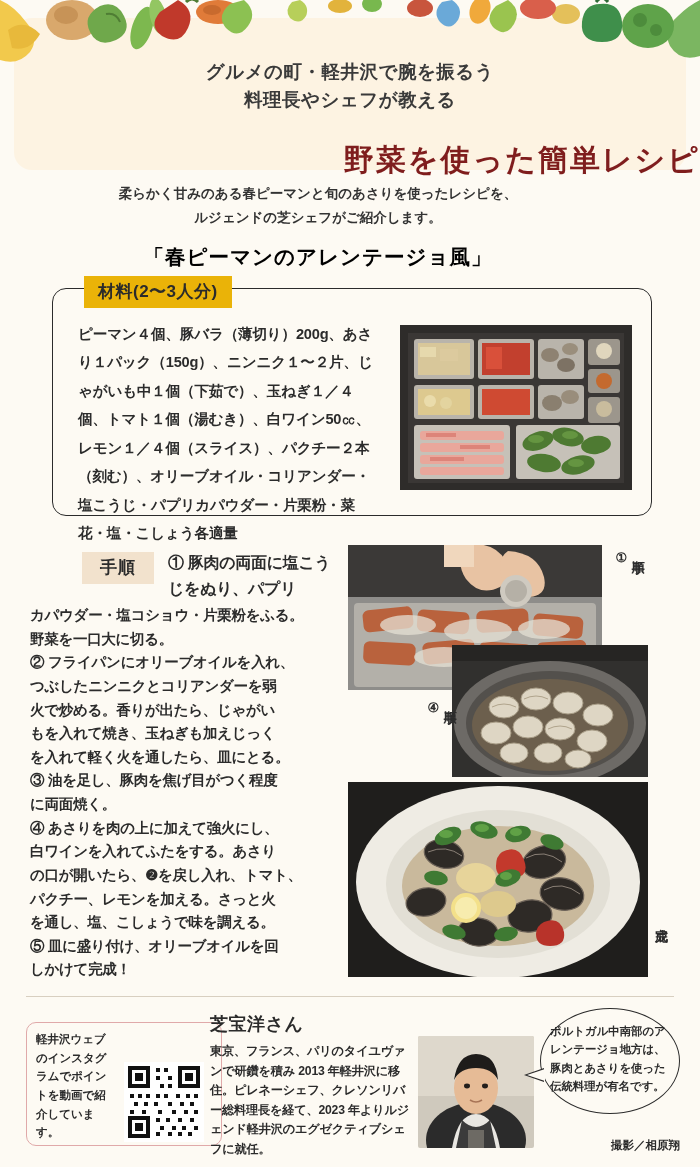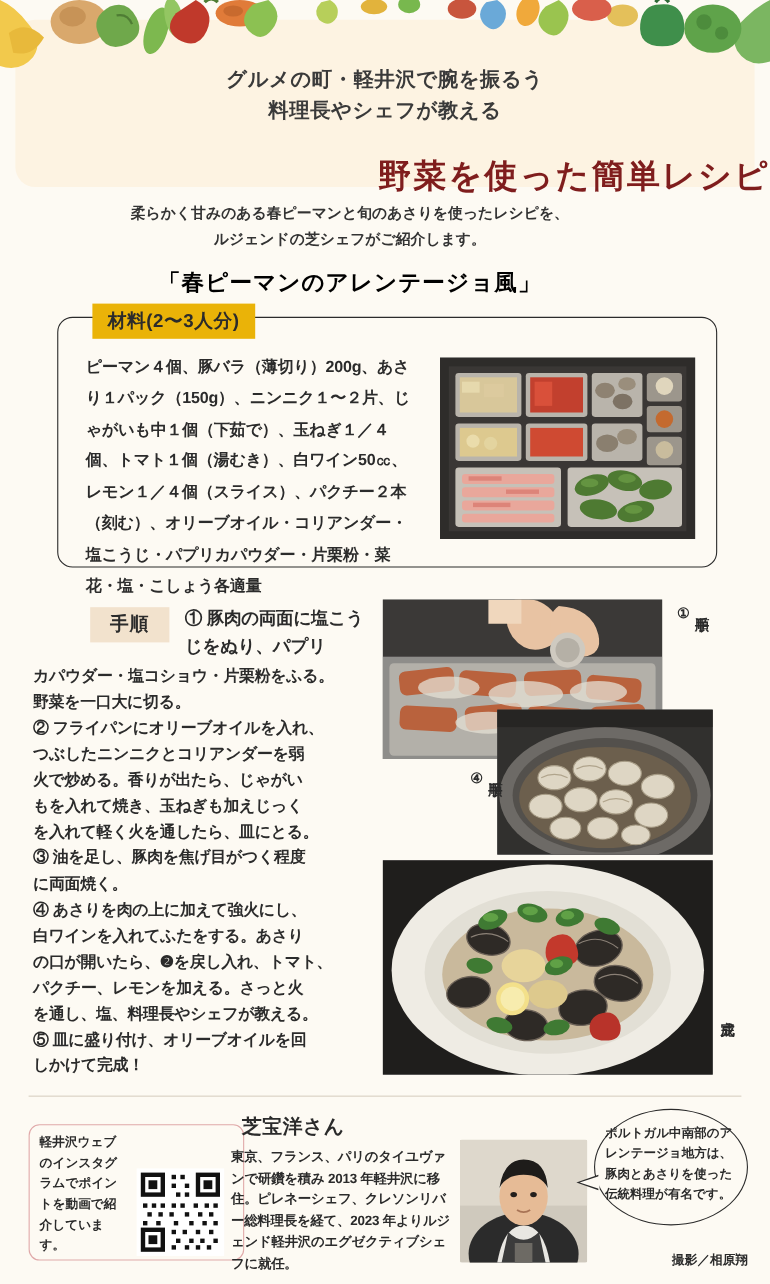--- a/index.html
+++ b/index.html
@@ -193,21 +193,20 @@
     z-index: 4;
   }
 
   .chef-name {
     position: absolute;
     top: 1012px; left: 210px;
     font-size: 18px;
     font-weight: bold;
     z-index: 4;
     letter-spacing: .5px;
-    margin-left: 10px;
   }
   .chef-bio {
     position: absolute;
     top: 1042px; left: 210px;
     width: 202px;
     font-size: 12.2px;
     line-height: 1.6;
     font-weight: bold;
     z-index: 4;
     letter-spacing: -0.2px;
@@ -395,21 +394,21 @@
   <p>つぶしたニンニクとコリアンダーを弱</p>
   <p>火で炒める。香りが出たら、じゃがい</p>
   <p>もを入れて焼き、玉ねぎも加えじっく</p>
   <p>を入れて軽く火を通したら、皿にとる。</p>
   <p>③ 油を足し、豚肉を焦げ目がつく程度</p>
   <p>に両面焼く。</p>
   <p>④ あさりを肉の上に加えて強火にし、</p>
   <p>白ワインを入れてふたをする。あさり</p>
   <p>の口が開いたら、❷を戻し入れ、トマト、</p>
   <p>パクチー、レモンを加える。さっと火</p>
-  <p>を通し、塩、料理長やシェフが教える。</p>
+  <p>を通し、塩、こしょうで味を調える。</p>
   <p>⑤ 皿に盛り付け、オリーブオイルを回</p>
   <p>しかけて完成！</p>
 </div>
 
 <div class="photo" id="photo-step1">
   <svg width="254" height="145" viewBox="0 0 254 145">
     <rect width="254" height="145" fill="#3b3937"></rect>
     <rect x="0" y="52" width="254" height="93" fill="#8e8d8a"></rect>
     <rect x="6" y="58" width="242" height="84" rx="4" fill="#b3b0a9"></rect>
     <g fill="#b9623d">

